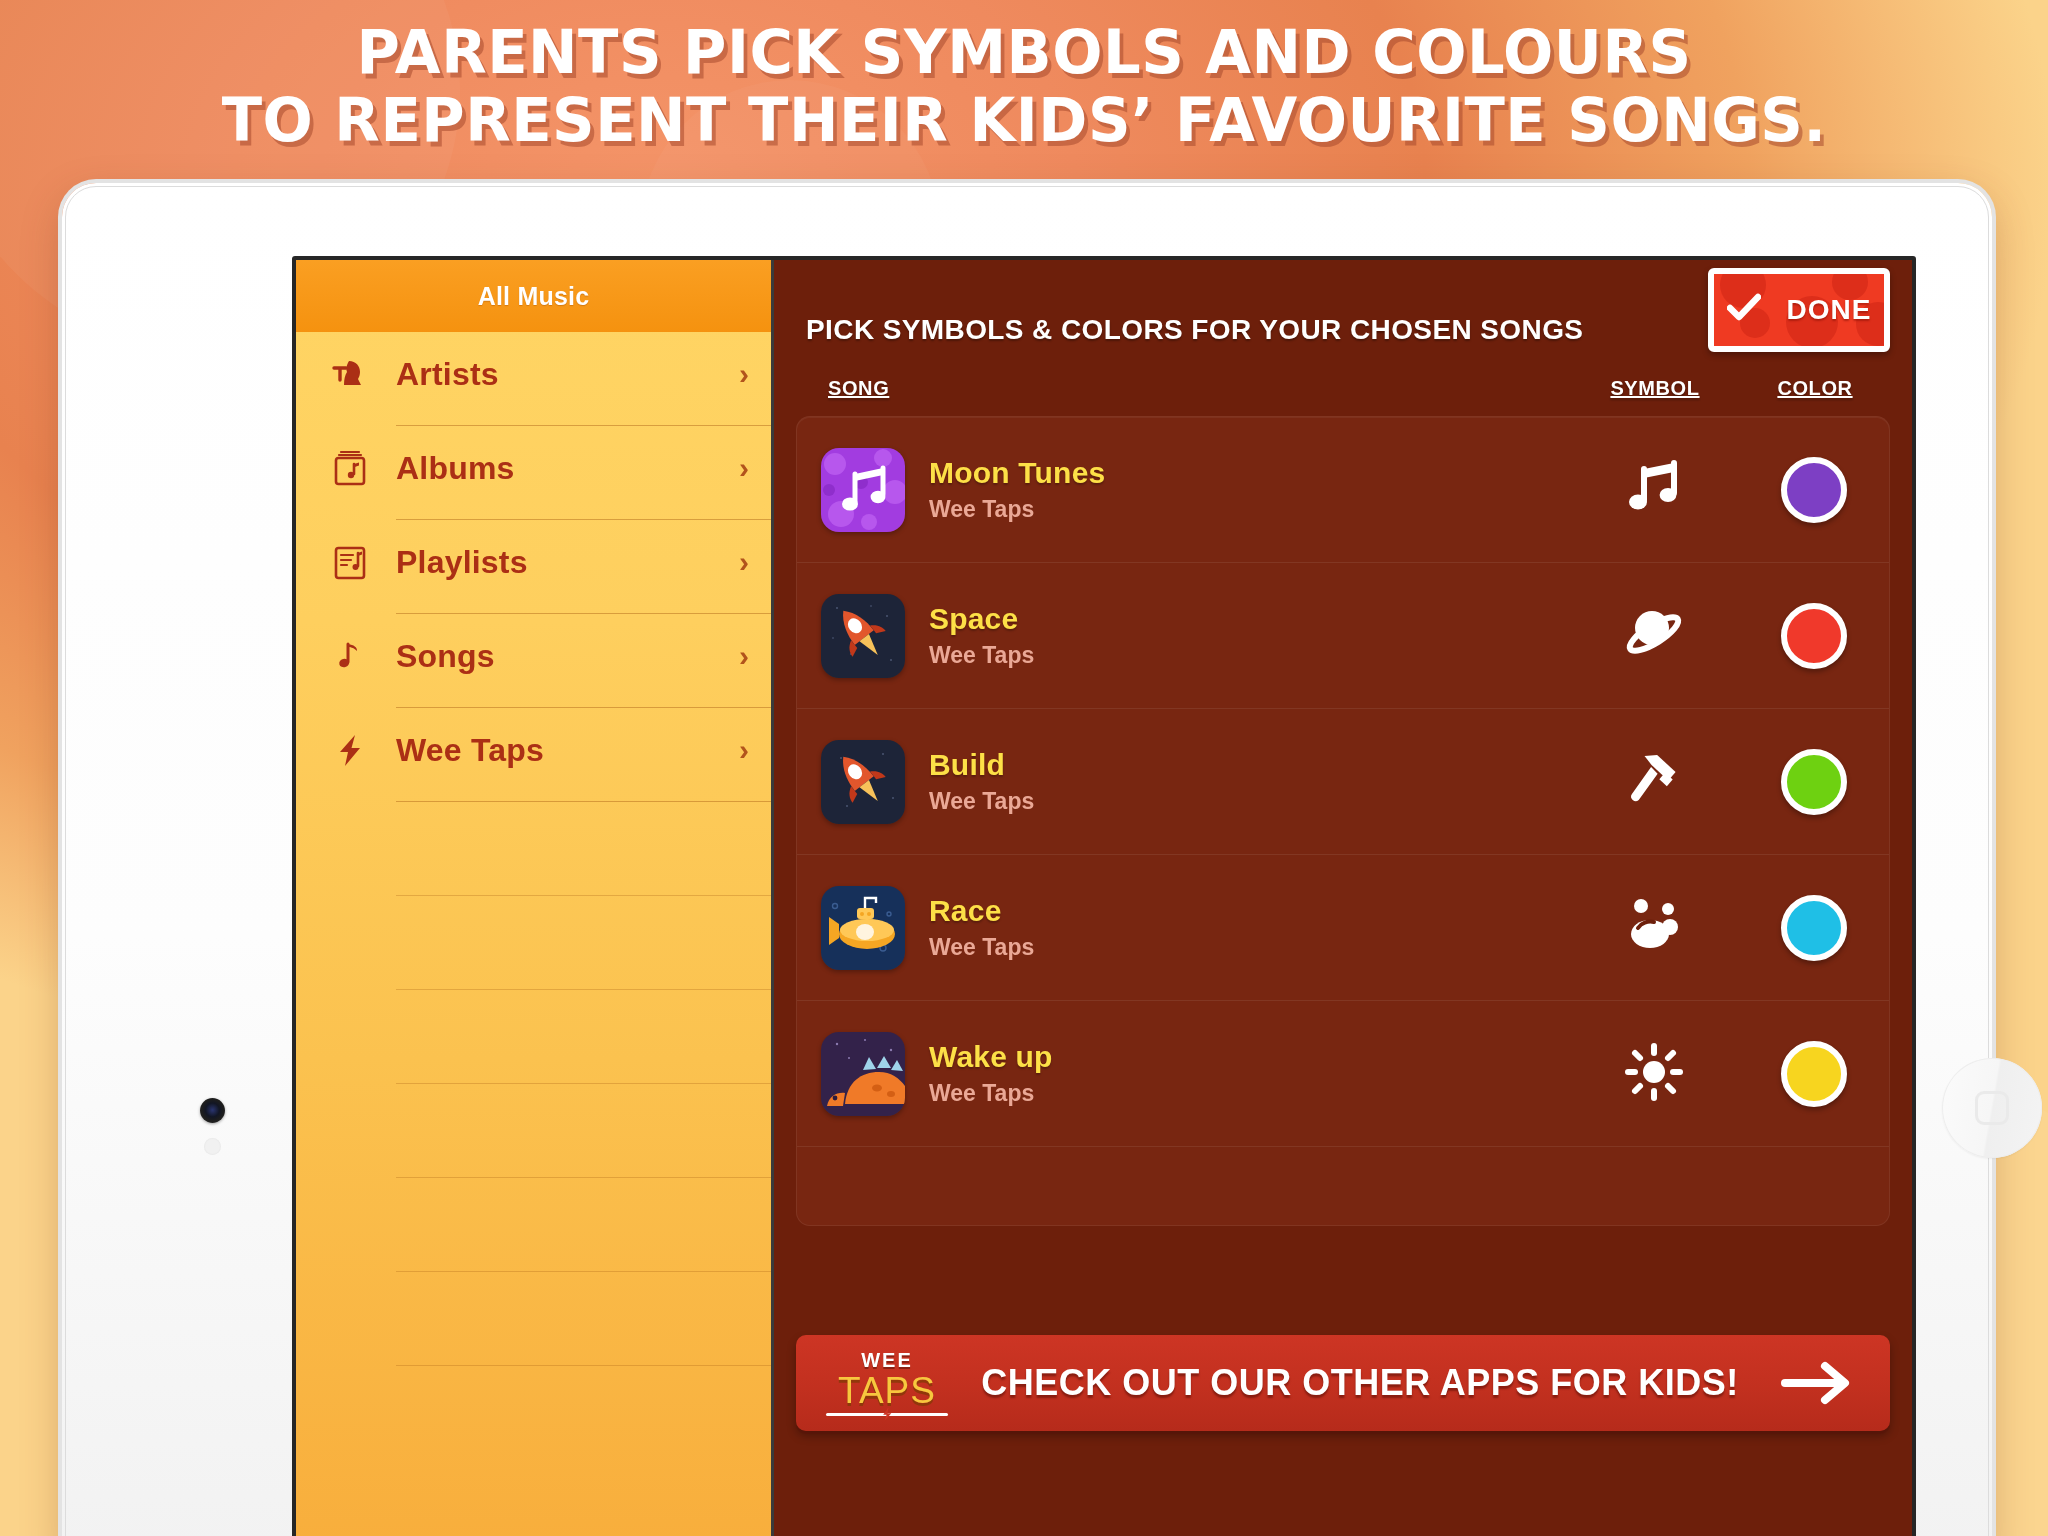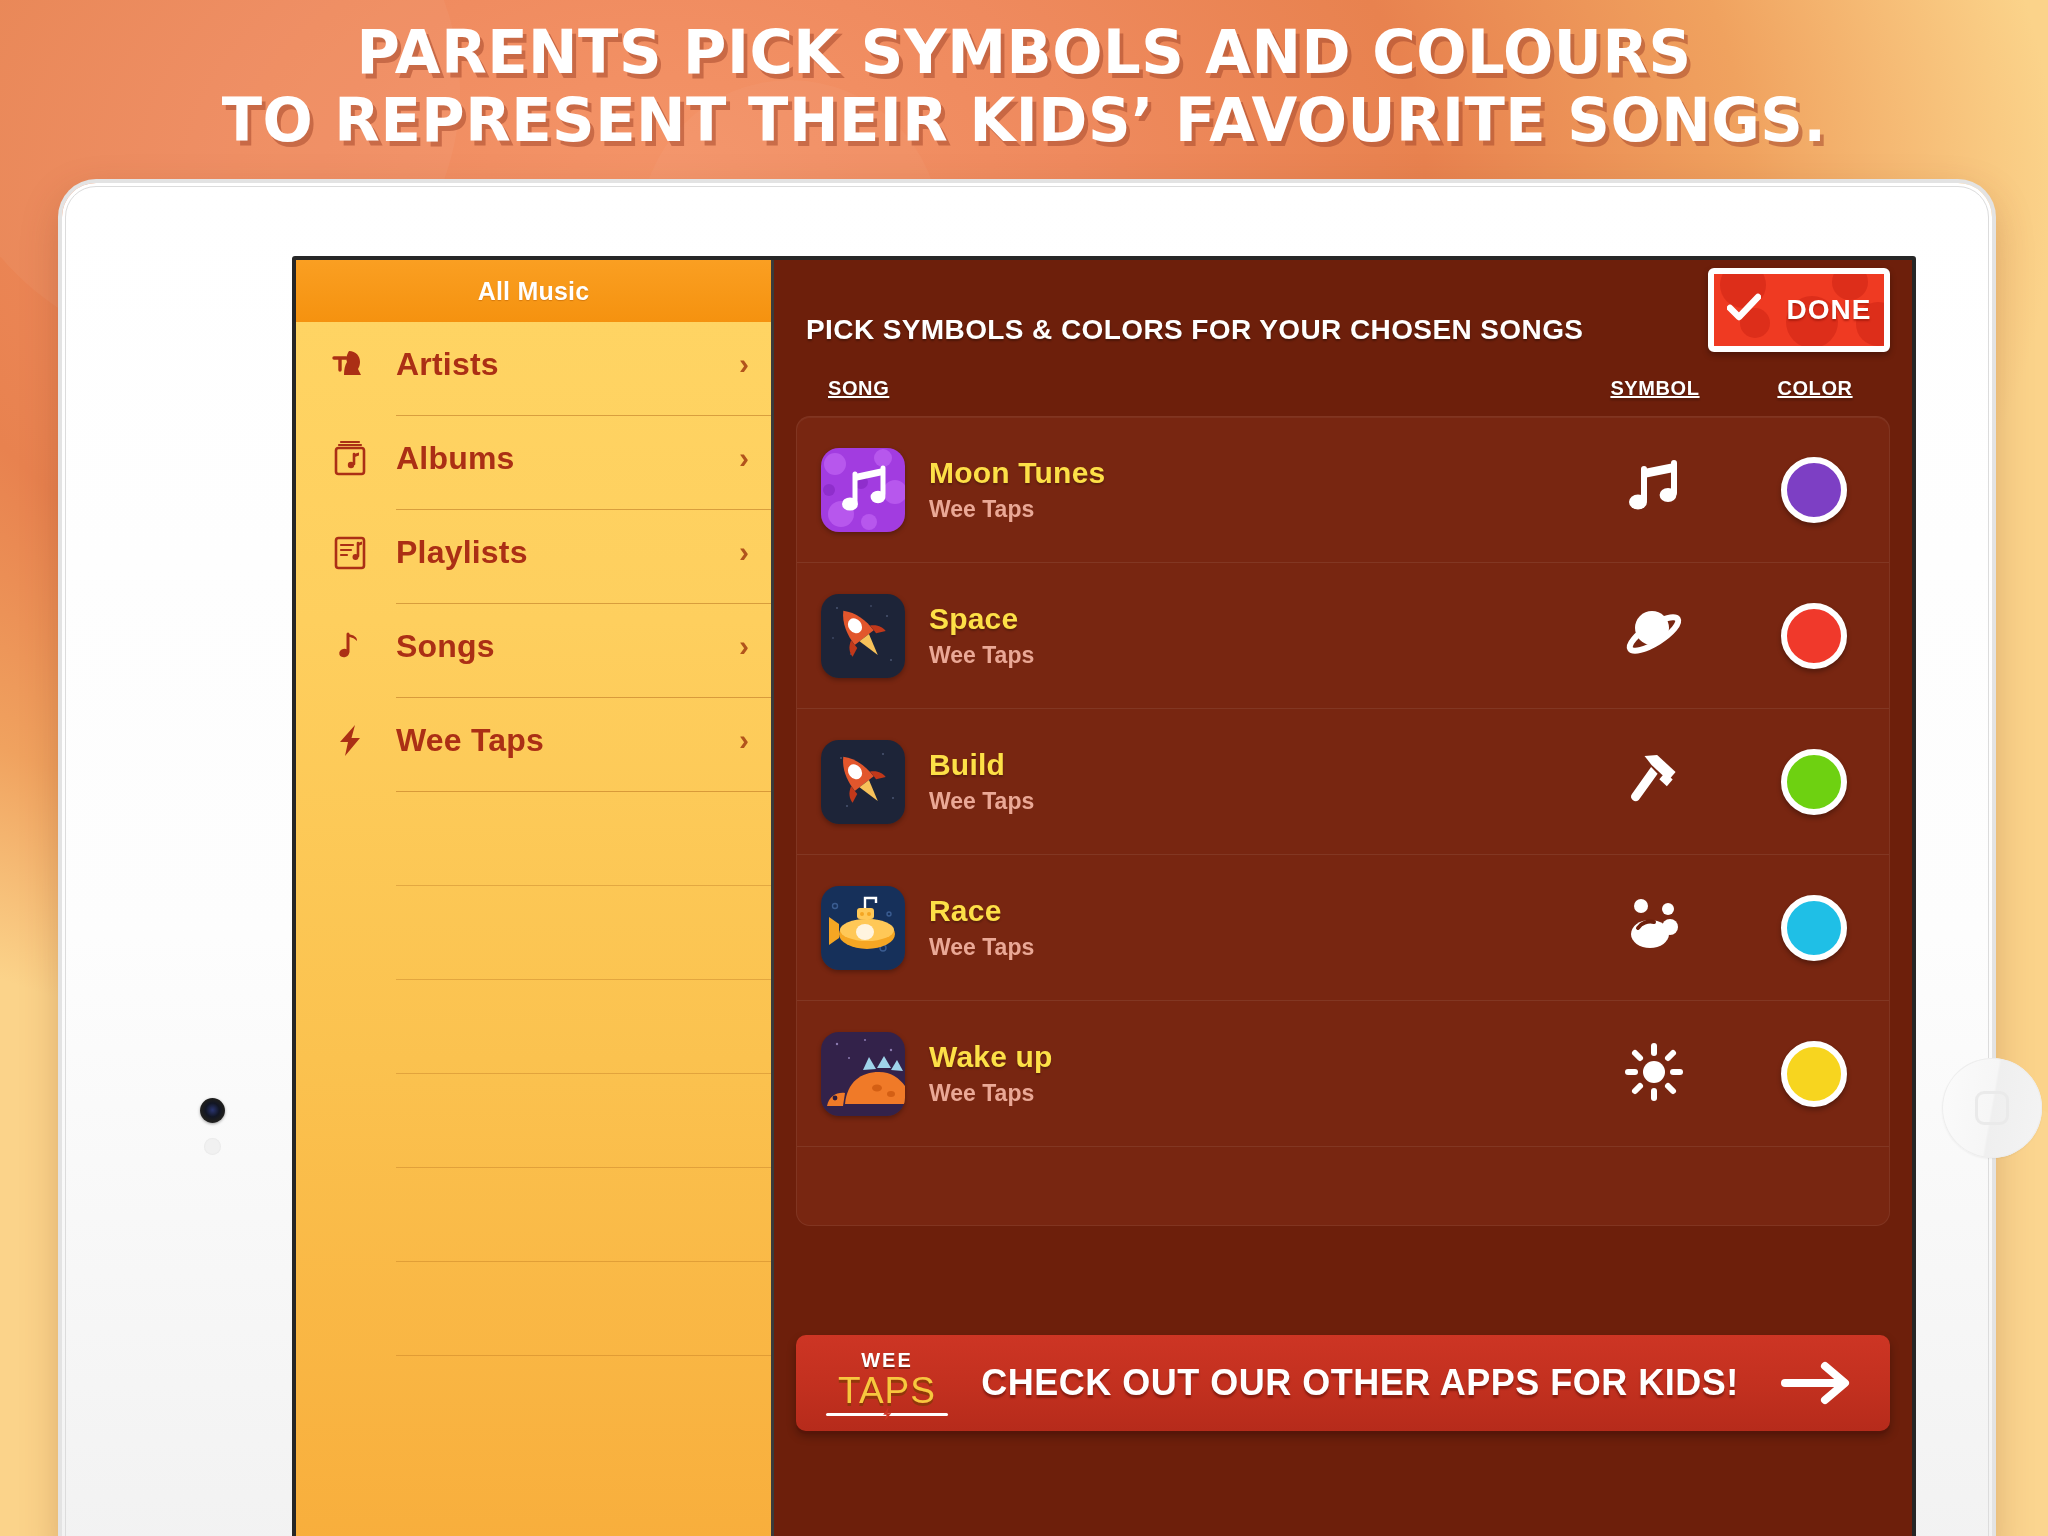--- a/index.html
+++ b/index.html
@@ -81,21 +81,21 @@
   }
 
   
   .sidebar {
     width: 478px; height: 100%;
     background: linear-gradient(180deg,#ffd564 0%, #fecf5e 28%, #fbc24f 62%, #f8ae3c 100%);
     display: flex; flex-direction: column;
     border-right: 3px solid #3a3a3a;
   }
   .sidebar-header {
-    height: 62px; flex: none;
+    height: 72px; flex: none;
     background: linear-gradient(180deg,#fa9f22 0%, #f5920f 100%);
     display: flex; align-items: center; justify-content: center;
     color: #ffffff; font-weight: bold; font-size: 25px;
     letter-spacing: 0.2px;
     text-shadow: 0 1px 1px rgba(150,70,0,0.35);
   }
   .nav-list { flex: 1; display: flex; flex-direction: column; }
   .nav-item {
     height: 94px; flex: none;
     display: flex; align-items: center;

